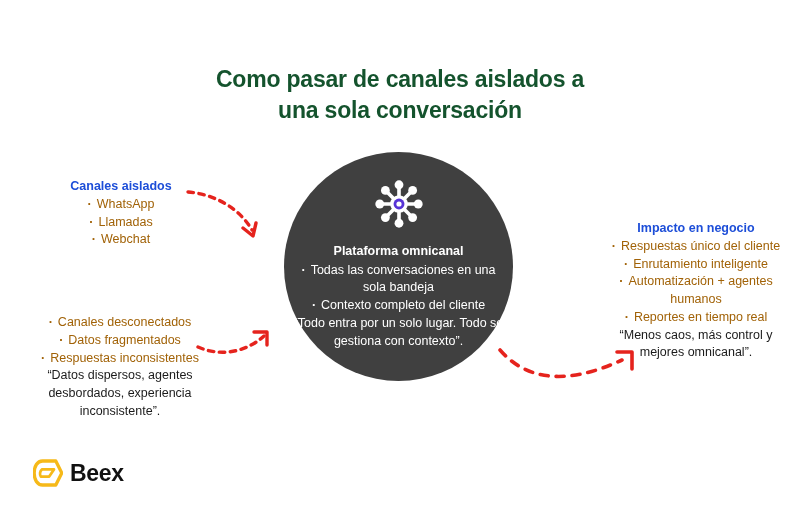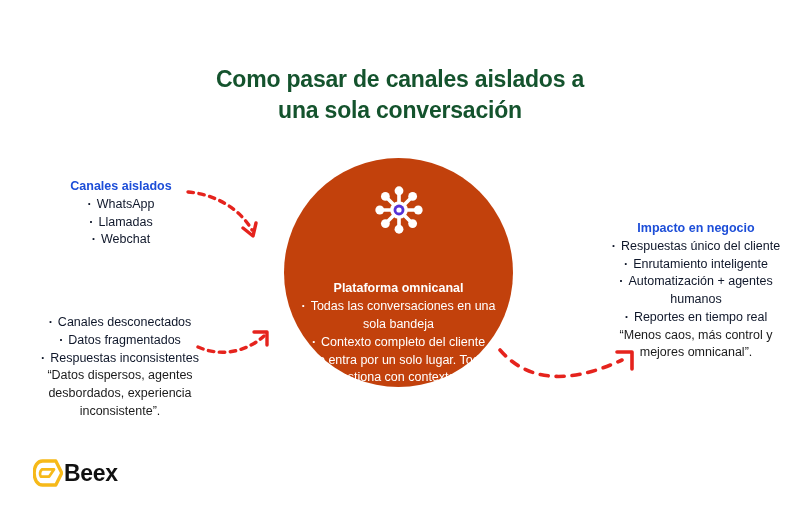--- a/index.html
+++ b/index.html
@@ -48,21 +48,21 @@
     color: #1d4ed8;
   }
   .block ul {
     list-style: none;
     margin: 0;
     padding: 0;
   }
   .block ul li {
     font-size: 12.5px;
     line-height: 1.42;
-    color: #0f172a;
+    color: #a16207;
     white-space: nowrap;
   }
   .block ul li::before {
     content: "\00B7";
     font-weight: bold;
     margin-right: 5px;
   }
   .block ul li.wrap { white-space: normal; }
   .block .quote {
     font-size: 12.5px;
@@ -84,29 +84,28 @@
   #block-right {
     left: 600px;
     top: 220px;
     width: 192px;
   }
 
   
   #circle {
     position: absolute;
     left: 284px;
-    top: 158px;
+    top: 152px;
     width: 229px;
     height: 229px;
     border-radius: 50%;
-    background: #c2410c;
+    background: #404040;
     display: flex;
     flex-direction: column;
     align-items: center;
-    justify-content: space-between;
   }
   #hub-icon {
     margin-top: 26px;
     width: 52px;
     height: 52px;
     display: block;
   }
   #circle-text {
     margin-top: 13px;
     width: 216px;
@@ -147,21 +146,21 @@
   #arrow-mid-left  { left: 196px; top: 324px; }
   #arrow-right     { left: 498px; top: 348px; }
 
   
   #logo {
     position: absolute;
     left: 33px;
     top: 458px;
     display: flex;
     align-items: center;
-    gap: 1px;
+    gap: 7px;
   }
   #logo-mark { width: 30px; height: 30px; display: block; }
   #logo-word {
     font-size: 23px;
     font-weight: bold;
     color: #111111;
     letter-spacing: -0.3px;
     line-height: 1;
   }
 </style>

